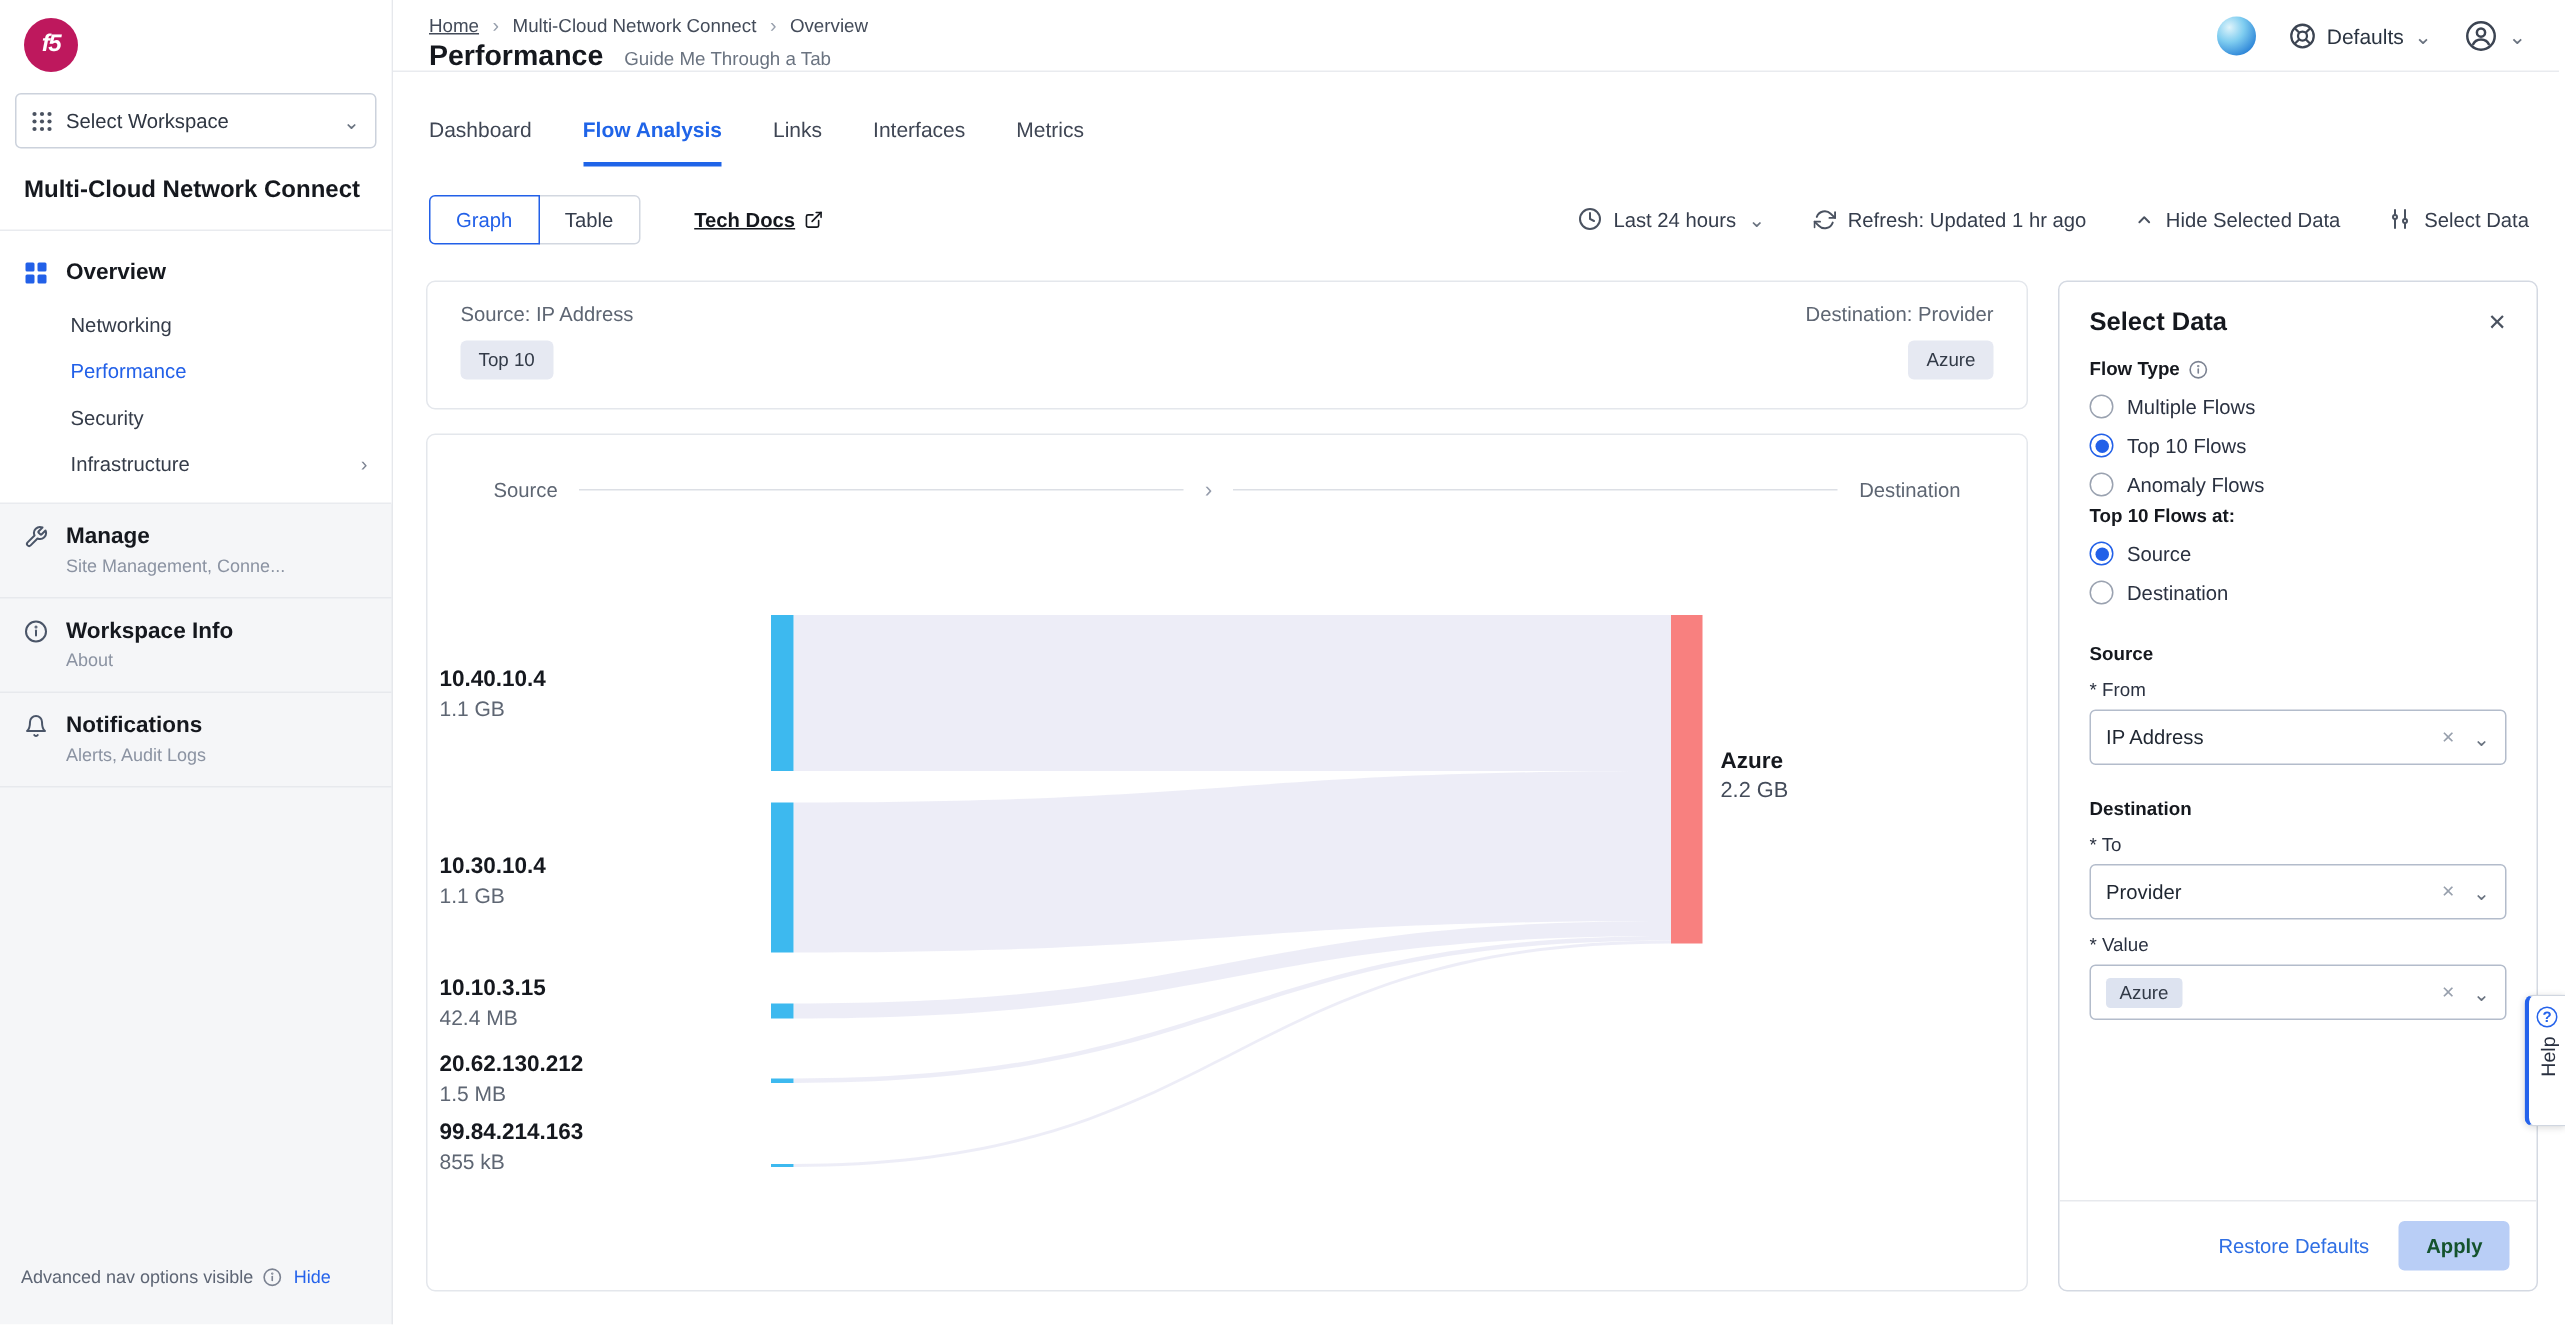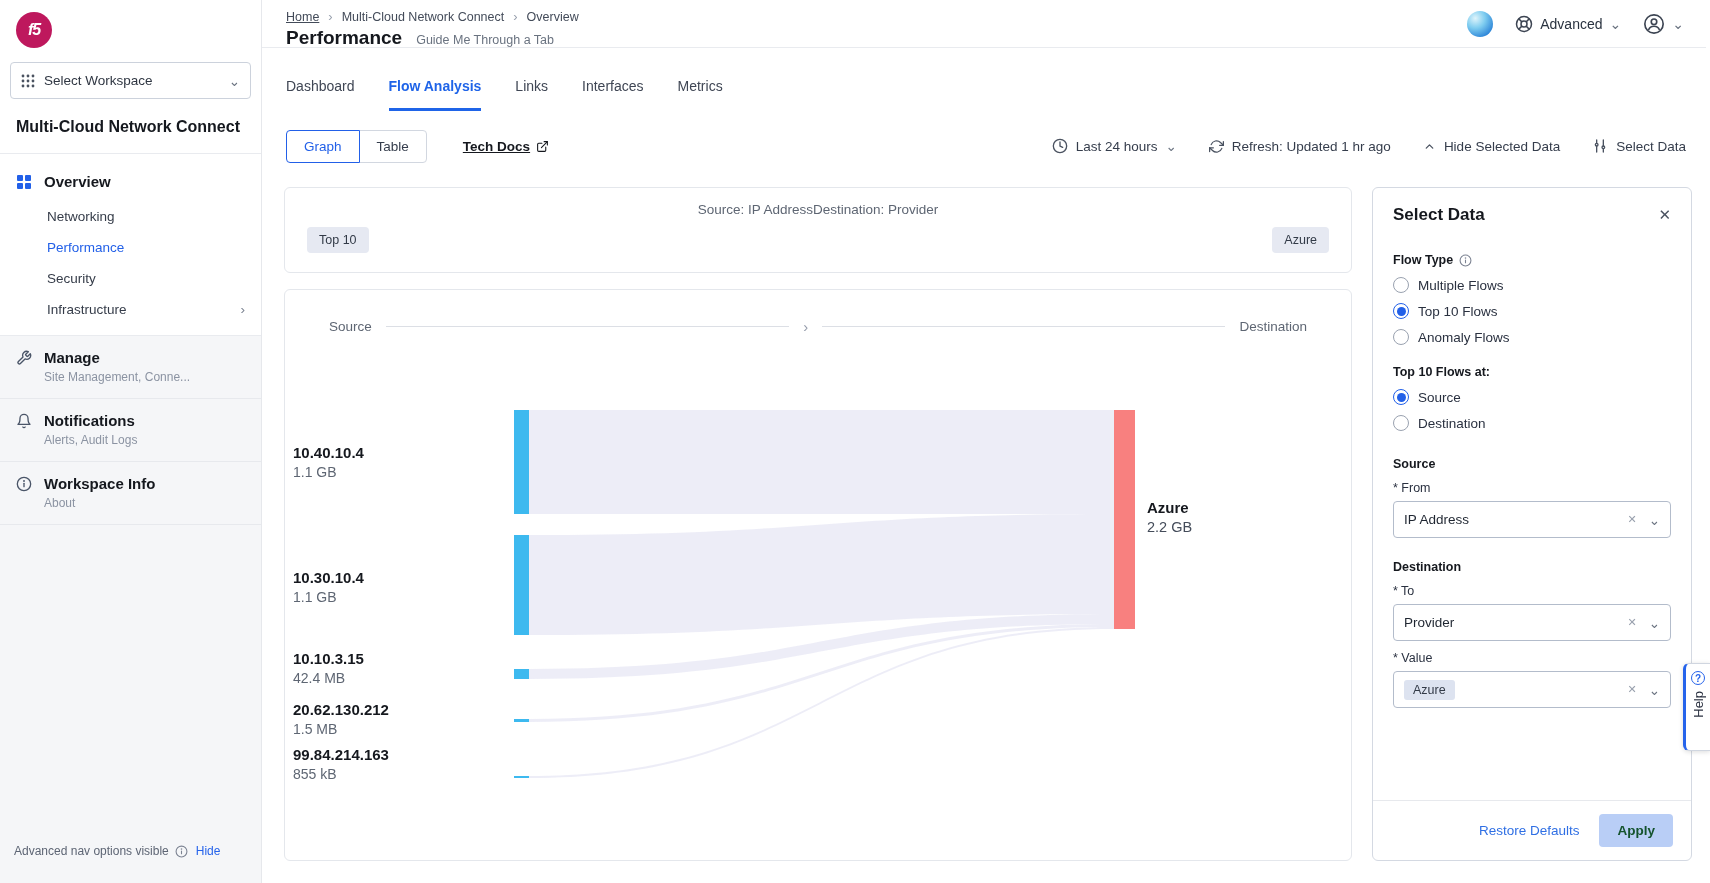--- a/index.html
+++ b/index.html
@@ -72,21 +72,21 @@
   .seg-btn.sel { border-color:#2260e8; color:#2260e8; border-radius:4px 0 0 4px; position:relative; z-index:1; }
   .seg-btn.unsel { border-radius:0 4px 4px 0; margin-left:-1px; }
   .techdocs { margin-left:36px; display:flex; align-items:center; gap:6px; font-size:13.5px;
     font-weight:700; color:#15181e; text-decoration:underline; cursor:pointer; }
   .tool-right { margin-left:auto; display:flex; align-items:center; gap:32px; }
   .tool-item { display:flex; align-items:center; gap:8px; font-size:13.5px; color:#353d4c; cursor:pointer; }
 
   
   .filter-card { position:absolute; left:284px; top:187px; width:1068px; height:86px;
     border:1px solid #e4e7ec; border-radius:6px; background:#fff; padding:14px 22px; }
-  .fc-row1 { display:flex; justify-content:center; font-size:13.5px; color:#5e6673; }
+  .fc-row1 { display:flex; justify-content:space-between; font-size:13.5px; color:#5e6673; }
   .fc-row2 { display:flex; justify-content:space-between; margin-top:10px; }
   .chip { background:#e6e9f2; border-radius:4px; padding:6px 12px; font-size:12.5px; color:#323a47; }
 
   .sankey-card { position:absolute; left:284px; top:289px; width:1068px; height:572px;
     border:1px solid #e4e7ec; border-radius:6px; background:#fff; overflow:hidden; }
   .sk-header { position:absolute; left:44px; right:44px; top:28px; display:flex;
     align-items:center; gap:14px; font-size:13.5px; color:#5e6673; }
   .sk-line { flex:1; height:1px; background:#dcdfe5; }
   .sk-chev { color:#959cab; font-size:15px; }
   #sankey-svg { position:absolute; left:0; top:0; }
@@ -99,21 +99,21 @@
   .dst-label .nval { font-size:14.5px; color:#444c5a; line-height:1.3; }
 
   
   .panel { position:absolute; left:1372px; top:187px; width:320px; height:674px;
     border:1px solid #d4d9e2; border-radius:6px; background:#fff; }
   .p-head { padding:17px 20px 8px; display:flex; align-items:center; justify-content:space-between; }
   .p-title { font-size:17px; font-weight:700; color:#15181e; }
   .p-close { font-size:15px; color:#4a5260; cursor:pointer; }
   .p-body { padding:0 20px; }
   .lbl-bold { font-size:12.5px; font-weight:700; color:#15181e; display:flex; align-items:center; gap:6px; }
-  .mt14 { margin-top:20px; } .mt26 { margin-top:26px; } .mt22 { margin-top:22px; }
+  .mt14 { margin-top:6px; } .mt26 { margin-top:26px; } .mt22 { margin-top:22px; }
   .radio-row { display:flex; align-items:center; gap:9px; margin-top:10px; font-size:13.5px;
     color:#2a3140; cursor:pointer; }
   .radio { width:16px; height:16px; border-radius:50%; border:1.5px solid #9aa2b0; flex:none; position:relative; }
   .radio.sel { border:1.8px solid #2260e8; }
   .radio.sel::after { content:""; position:absolute; inset:2.5px; border-radius:50%; background:#2260e8; }
   .fld-lbl { font-size:12.5px; color:#2a3140; margin-top:10px; }
   .select { margin-top:6px; height:37px; border:1px solid #b3bccb; border-radius:4px;
     display:flex; align-items:center; padding:0 10px; font-size:13.5px; color:#1f2631;
     cursor:pointer; background:#fff; }
   .sel-clear { margin-left:auto; color:#98a0ad; font-size:11px; padding:0 4px; }
@@ -191,38 +191,38 @@
     <div class="sec-head">
       <svg width="16" height="16" viewBox="0 0 24 24" fill="none" stroke="#4a5568" stroke-width="2" stroke-linecap="round" stroke-linejoin="round">
           <path d="M14.7 6.3a1 1 0 0 0 0 1.4l1.6 1.6a1 1 0 0 0 1.4 0l3.77-3.77a6 6 0 0 1-7.94 7.94l-6.91 6.91a2.12 2.12 0 0 1-3-3l6.91-6.91a6 6 0 0 1 7.94-7.94l-3.76 3.76z"></path>
         </svg>
       <span>Manage</span>
     </div>
     <div class="sec-sub">Site Management, Conne...</div>
   </div>
   <div class="section">
     <div class="sec-head">
-      <svg width="16" height="16" viewBox="0 0 24 24" fill="none" stroke="#4a5568" stroke-width="2" stroke-linecap="round" stroke-linejoin="round">
-          <path d="M18 8A6 6 0 0 0 6 8c0 7-3 9-3 9h18s-3-2-3-9"></path>
-          <path d="M13.73 21a2 2 0 0 1-3.46 0"></path>
-        </svg>
-      <span>Notifications</span>
-    </div>
-    <div class="sec-sub">Alerts, Audit Logs</div>
-  </div>
-  <div class="section">
-    <div class="sec-head">
       <svg width="16" height="16" viewBox="0 0 24 24" fill="none" stroke="#4a5568" stroke-width="2" stroke-linecap="round">
           <circle cx="12" cy="12" r="10"></circle>
           <line x1="12" y1="16" x2="12" y2="11"></line>
           <circle cx="12" cy="7.5" r="0.5" fill="#4a5568"></circle>
         </svg>
       <span>Workspace Info</span>
     </div>
     <div class="sec-sub">About</div>
+  </div>
+  <div class="section">
+    <div class="sec-head">
+      <svg width="16" height="16" viewBox="0 0 24 24" fill="none" stroke="#4a5568" stroke-width="2" stroke-linecap="round" stroke-linejoin="round">
+          <path d="M18 8A6 6 0 0 0 6 8c0 7-3 9-3 9h18s-3-2-3-9"></path>
+          <path d="M13.73 21a2 2 0 0 1-3.46 0"></path>
+        </svg>
+      <span>Notifications</span>
+    </div>
+    <div class="sec-sub">Alerts, Audit Logs</div>
   </div>
   <div class="side-footer">
     <span>Advanced nav options visible</span>
     <svg width="13" height="13" viewBox="0 0 24 24" fill="none" stroke="#7c8392" stroke-width="2" stroke-linecap="round">
         <circle cx="12" cy="12" r="10"></circle>
         <line x1="12" y1="16" x2="12" y2="11"></line>
         <circle cx="12" cy="7.5" r="0.5" fill="#7c8392"></circle>
       </svg>
     <span class="hide-link">Hide</span>
   </div>
@@ -244,21 +244,21 @@
     <div class="orb"></div>
     <div class="tb-item">
       <svg width="18" height="18" viewBox="0 0 24 24" fill="none" stroke="#3c4452" stroke-width="2">
           <circle cx="12" cy="12" r="10"></circle>
           <circle cx="12" cy="12" r="4"></circle>
           <line x1="4.93" y1="4.93" x2="9.17" y2="9.17"></line>
           <line x1="14.83" y1="14.83" x2="19.07" y2="19.07"></line>
           <line x1="14.83" y1="9.17" x2="19.07" y2="4.93"></line>
           <line x1="4.93" y1="19.07" x2="9.17" y2="14.83"></line>
         </svg>
-      <span>Advanced</span>
+      <span>Defaults</span>
       <span class="chev-small">⌄</span>
     </div>
     <div class="tb-item">
       <svg width="22" height="22" viewBox="0 0 24 24" fill="none" stroke="#3c4452" stroke-width="1.8">
           <circle cx="12" cy="12" r="10"></circle>
           <circle cx="12" cy="9.5" r="3"></circle>
           <path d="M6 18.5a6.5 6.5 0 0 1 12 0"></path>
         </svg>
       <span class="chev-small">⌄</span>
     </div>

